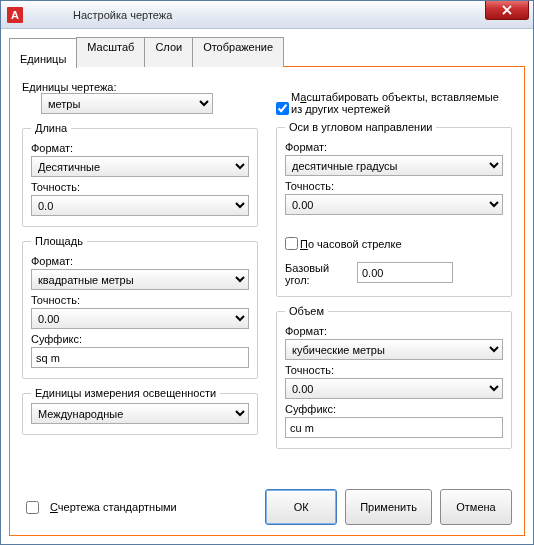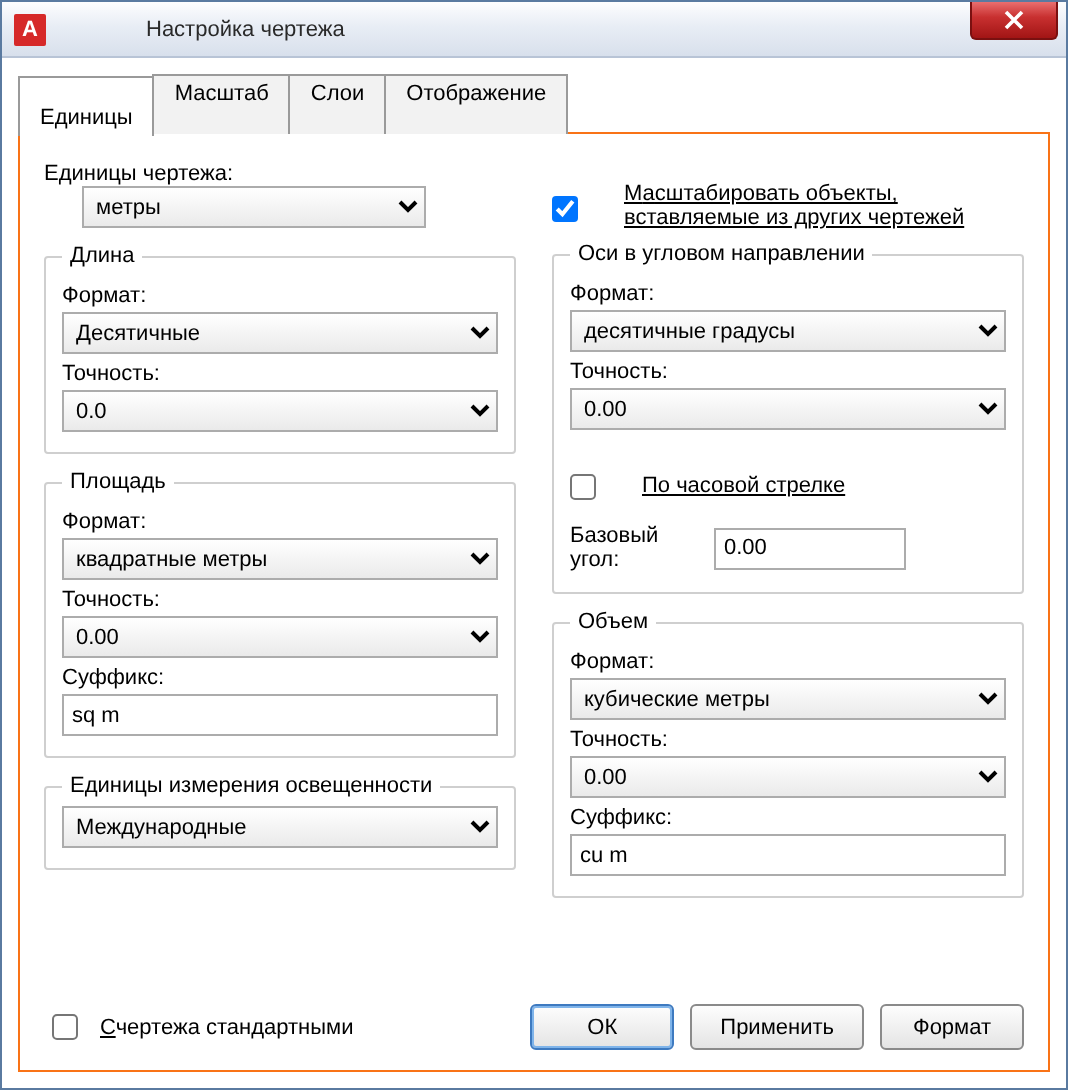--- a/index.html
+++ b/index.html
@@ -90,34 +90,34 @@
   }
   select { padding: 0 2px; }
   .drawing-units-row { width: 172px; margin-top: -2px; margin-left: 19px; }
   fieldset {
     border: 1px solid #cfcfcf;
     border-radius: 2px;
     margin: 8px 0 6px;
     padding: 4px 8px 10px;
   }
   legend { padding: 0 4px; }
-  .check-row { display: flex; align-items: center; gap: 23px; margin: 2px 0 6px; text-decoration: underline; }
+  .check-row { display: flex; align-items: flex-end; gap: 2px; margin: 2px 0 6px; }
   .check-row input { margin: 2px 0 0; }
-  .inline-row { display: flex; align-items: center; gap: 8px; margin-top: 12px; }
+  .inline-row { display: flex; align-items: flex-start; gap: 8px; margin-top: 12px; }
   .inline-row .lbl { width: 64px; }
   .inline-row input.txt { width: 96px; background: #fff; }
   .txt-plain { background: #fff !important; }
   .footer {
     display: flex; align-items: center;
     gap: 8px;
     padding-top: 8px;
   }
   .footer-spacer { flex: 1; }
   .btn {
-    height: 23px;
+    height: 36px;
     padding: 0 14px;
     border: 1px solid #8a8a8a;
     border-radius: 3px;
     background: linear-gradient(to bottom, #fdfdfd, #e4e4e4);
     font: inherit;
     cursor: default;
     min-width: 72px;
   }
   .btn.default {
     border-color: #3e7ac0;
@@ -216,16 +216,16 @@
     </div>
 
     <div style="flex:1"></div>
 
     <div class="footer">
       <input type="checkbox" style="">
       <label><span class="under">С</span><span>чертежа стандартными</span></label>
       <div class="footer-spacer"></div>
       <button class="btn default">ОК</button>
       <button class="btn">Применить</button>
-      <button class="btn">Формат</button>
+      <button class="btn">Отмена</button>
     </div>
   </div>
 </div>
 
 </body></html>

